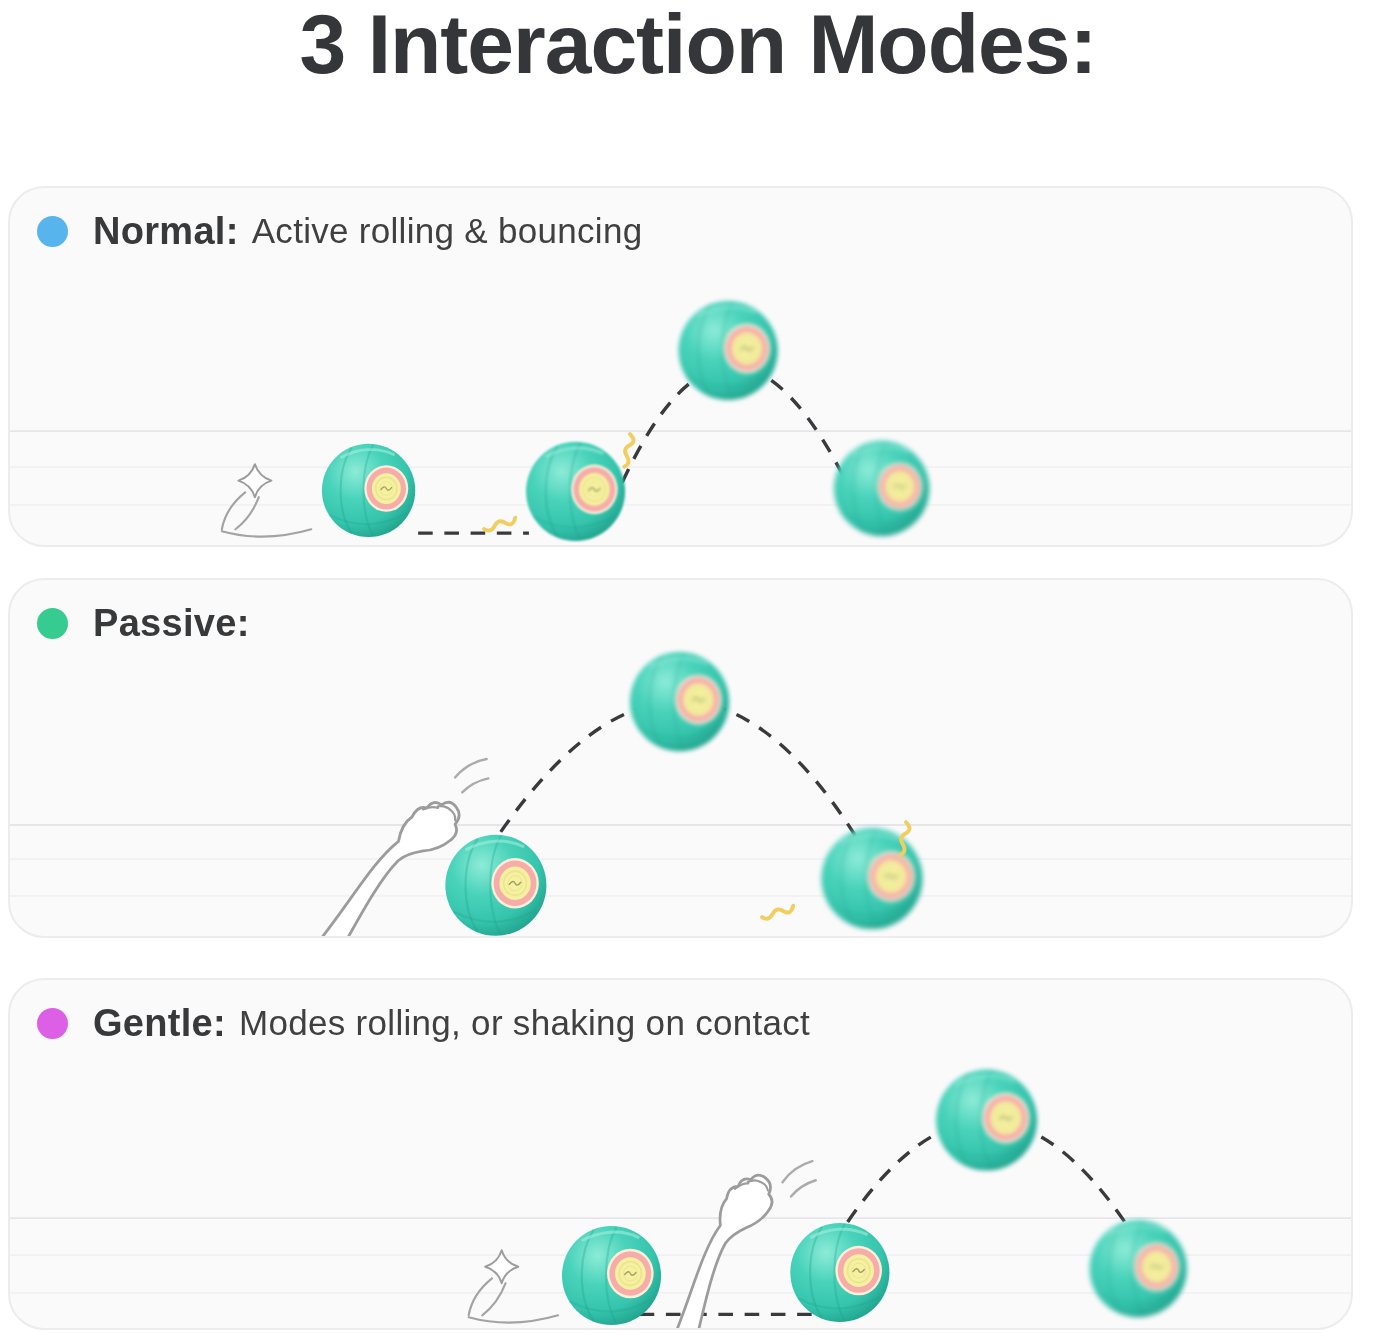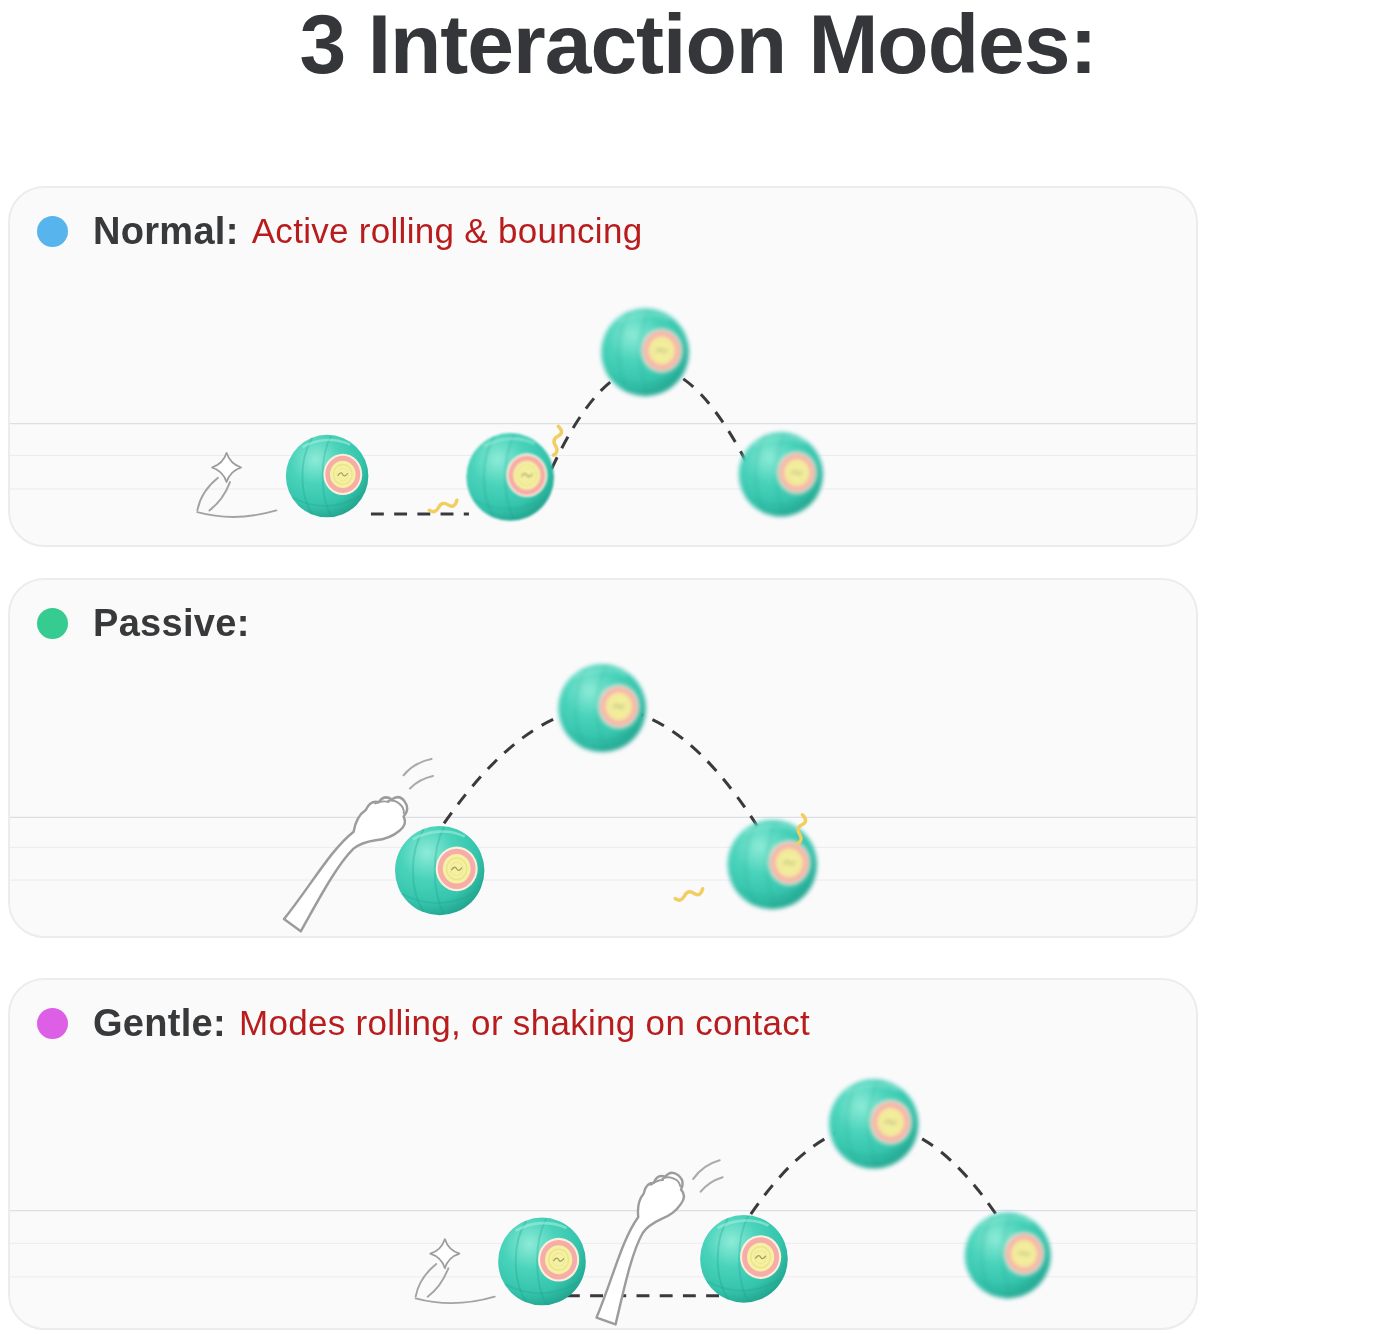--- a/index.html
+++ b/index.html
@@ -1,29 +1,29 @@
 <!DOCTYPE html>
 <html><head>
 <meta charset="utf-8">
 <style>
   html,body{margin:0;padding:0;background:#fff;}
   .canvas{position:relative;width:1396px;height:1334px;background:#fff;overflow:hidden;
           font-family:"Liberation Sans", sans-serif;border-radius:21px;}
   .title{position:absolute;top:-8px;left:0;width:100%;margin:0;text-align:center;
          font-size:84px;font-weight:800;letter-spacing:-1px;color:#343639;line-height:1.25;}
-  .panel{position:absolute;left:8px;width:1190px;background:#FAFAFB;border:2px solid #ECECEF;
+  .panel{position:absolute;left:8px;width:1345px;background:#FAFAFB;border:2px solid #ECECEF;
          border-radius:36px;overflow:hidden;box-sizing:border-box;}
   .p0{top:186px;height:361px;}
   .p1{top:578px;height:360px;}
   .p2{top:978px;height:352px;padding-left:32px;}
   svg.scene{position:absolute;left:0;top:0;width:100%;height:100%;display:block;}
   .panel-header{position:absolute;top:0;left:27px;height:86px;display:flex;align-items:center;z-index:2;}
   .dot{width:31px;height:31px;border-radius:50%;flex:0 0 auto;}
   .mode-name{font-weight:700;font-size:38px;color:#38393B;margin-left:25px;letter-spacing:.3px;}
-  .mode-desc{font-weight:400;font-size:35px;color:#b91c1c;margin-left:13px;letter-spacing:.3px;}
+  .mode-desc{font-weight:400;font-size:35px;color:#404040;margin-left:13px;letter-spacing:.3px;}
   .defs-holder{position:absolute;width:0;height:0;overflow:hidden;}
 </style>
 </head>
 <body>
 
 <div class="canvas">
 
   <svg class="defs-holder" aria-hidden="true">
     <defs>
       <radialGradient id="ballGrad" cx="36%" cy="30%" r="78%">

